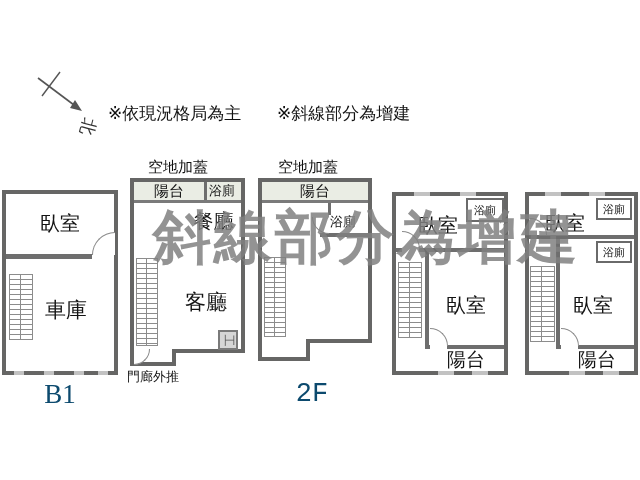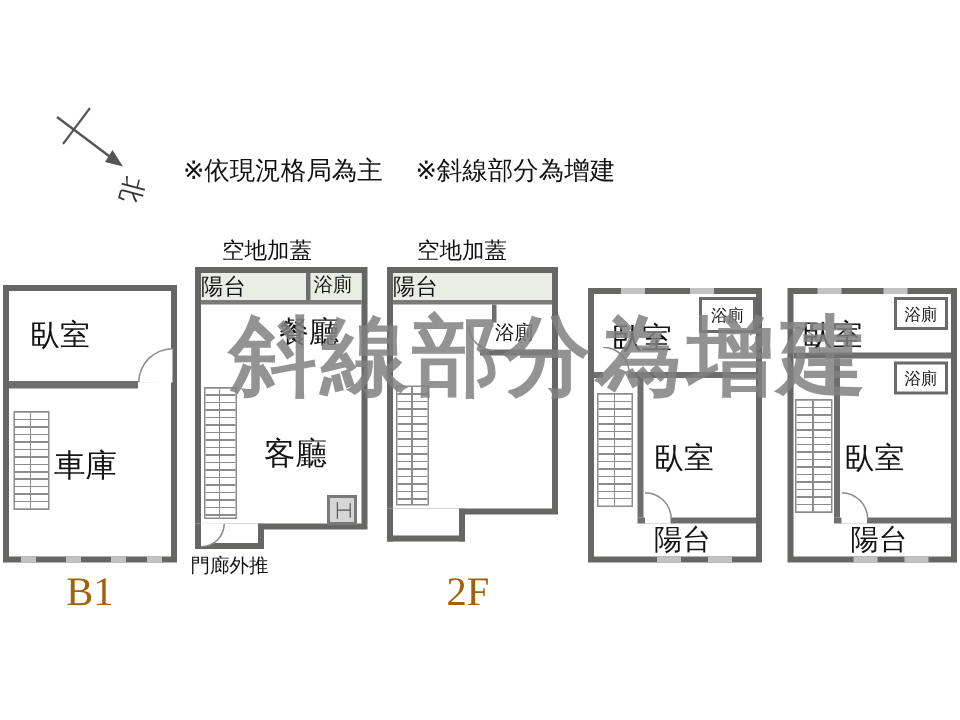--- a/index.html
+++ b/index.html
@@ -14,48 +14,48 @@
   .stairs{position:absolute;border:1px solid #8c8c8c;background:
       linear-gradient(to right, transparent 0, transparent calc(50% - 1px), #8c8c8c calc(50% - 1px), #8c8c8c 50%, transparent 50%),
       repeating-linear-gradient(to bottom, #ffffff 0 4px, #8c8c8c 4px 5px);
       z-index:1;}
   .door{position:absolute;background:#fff;z-index:2;}
   .door.tl{border-top:1.5px solid #8a8a8a;border-left:1.5px solid #8a8a8a;border-radius:100% 0 0 0;}
   .door.tr{border-top:1.5px solid #8a8a8a;border-right:1.5px solid #8a8a8a;border-radius:0 100% 0 0;}
   .door.br{border-bottom:1.5px solid #8a8a8a;border-right:1.5px solid #8a8a8a;border-radius:0 0 100% 0;}
   .door.bl{border-bottom:1.5px solid #8a8a8a;border-left:1.5px solid #8a8a8a;border-radius:0 0 0 100%;}
   .lbl{position:absolute;color:#141414;white-space:nowrap;z-index:4;}
-  .c{text-align:left;}
+  .c{text-align:center;}
   .bathbox{position:absolute;border:2px solid #6a6a6a;background:#fff;z-index:2;
            display:flex;align-items:center;justify-content:center;}
   .bathbox .lbl{position:static;font-size:11px;}
   .ibeam{position:absolute;width:16px;height:16px;border:2px solid #7a7a7a;background:#d6d6d6;
          display:flex;align-items:center;justify-content:center;font-size:12px;color:#555;z-index:3;}
   .ibeam span{display:block;transform:rotate(90deg);}
   .floor-label{position:absolute;font-family:"Liberation Serif","DejaVu Serif",serif;
-               font-size:27px;color:#a16207;width:70px;text-align:center;z-index:4;}
+               font-size:27px;color:#0c4a6e;width:70px;text-align:center;z-index:4;}
   .note{position:absolute;font-size:17px;color:#111;z-index:4;white-space:nowrap;}
   .small-note{position:absolute;font-size:13px;color:#111;z-index:4;white-space:nowrap;}
   .wm{position:absolute;left:153px;top:199px;font-size:58px;font-weight:bold;letter-spacing:3px;
       color:rgba(128,128,128,0.85);z-index:9;white-space:nowrap;}
   .wmark{position:absolute;height:4px;background:#c2c2c2;z-index:2;}
 </style>
 </head>
 <body>
 
 <div class="canvas">
 
   <svg style="position:absolute;left:30px;top:68px;z-index:4;" width="78" height="78" viewBox="0 0 78 78">
     <line x1="8" y1="10" x2="48" y2="40" stroke="#555" stroke-width="1.6"></line>
     <polygon points="52,43 40,40 45,32" fill="#555"></polygon>
     <line x1="30" y1="4" x2="12" y2="28" stroke="#555" stroke-width="1.4"></line>
     <text x="56" y="56" font-size="17" fill="#333" transform="rotate(105 58 52)">北</text>
   </svg>
 
-  <div class="note" style="left:122px;top:102px;">※依現況格局為主</div>
+  <div class="note" style="left:108px;top:102px;">※依現況格局為主</div>
   <div class="note" style="left:277px;top:102px;">※斜線部分為增建</div>
 
   <div class="wm">斜線部分為增建</div>
 
   <div class="plan" style="left:2px;top:190px;width:108px;height:177px;">
     <div class="wall" style="left:0;top:60px;width:86px;height:5px;"></div>
     <div class="gap" style="left:86px;top:60px;width:22px;height:5px;"></div>
     <div class="door tl" style="left:86px;top:38px;width:22px;height:22px;"></div>
     <div class="stairs" style="left:3px;top:80px;width:22px;height:64px;"></div>
     <div class="lbl c" style="left:14px;top:16px;width:80px;font-size:20px;">臥室</div>
@@ -91,21 +91,21 @@
     <div class="tint" style="left:0;top:0;right:0;height:18px;"></div>
     <div class="wall thin" style="left:0;top:18px;width:106px;height:3px;"></div>
     <div class="lbl c" style="left:0;top:0;width:106px;font-size:15px;line-height:18px;">陽台</div>
     <div class="wall" style="left:66px;top:21px;width:3px;height:12px;"></div>
     <div class="wall" style="left:58px;top:51px;width:48px;height:4px;"></div>
     <div class="door bl" style="left:50px;top:35px;width:16px;height:16px;"></div>
     <div class="lbl" style="left:68px;top:31px;font-size:13px;">浴廁</div>
     <div class="stairs" style="left:2px;top:75px;width:20px;height:78px;"></div>
   </div>
   <div class="ext" style="left:258px;top:339px;width:44px;height:18px;"></div>
-  <div class="floor-label" style="left:277px;top:379px;">2F</div>
+  <div class="floor-label" style="left:277px;top:379px;font-family:Liberation Mono, monospace;">2F</div>
 
   <div class="plan" style="left:392px;top:192px;width:108px;height:175px;">
     <div class="wmark" style="top:-4px;left:18px;width:16px;"></div>
     <div class="wmark" style="top:-4px;left:64px;width:16px;"></div>
     <div class="bathbox" style="left:70px;top:2px;width:34px;height:20px;">
       <span class="lbl">浴廁</span>
     </div>
     <div class="lbl c" style="left:12px;top:16px;width:60px;font-size:20px;">臥室</div>
     <div class="wall" style="left:0;top:52px;width:108px;height:4px;"></div>
     <div class="gap" style="left:6px;top:52px;width:17px;height:4px;"></div>

